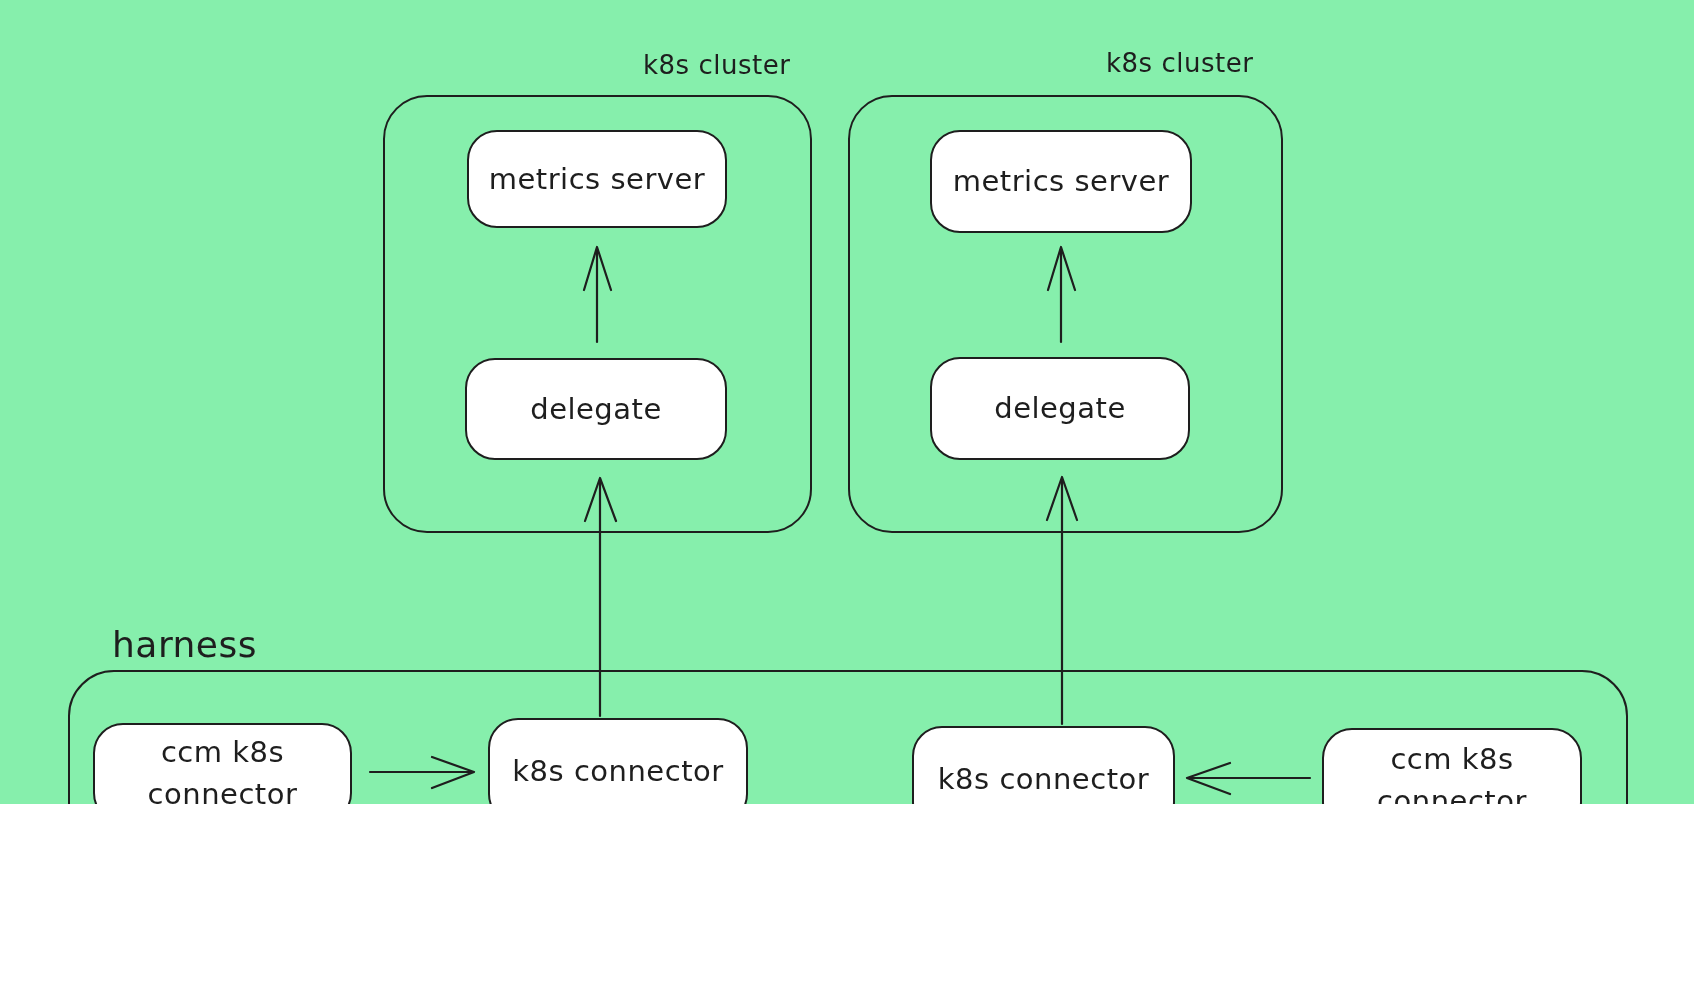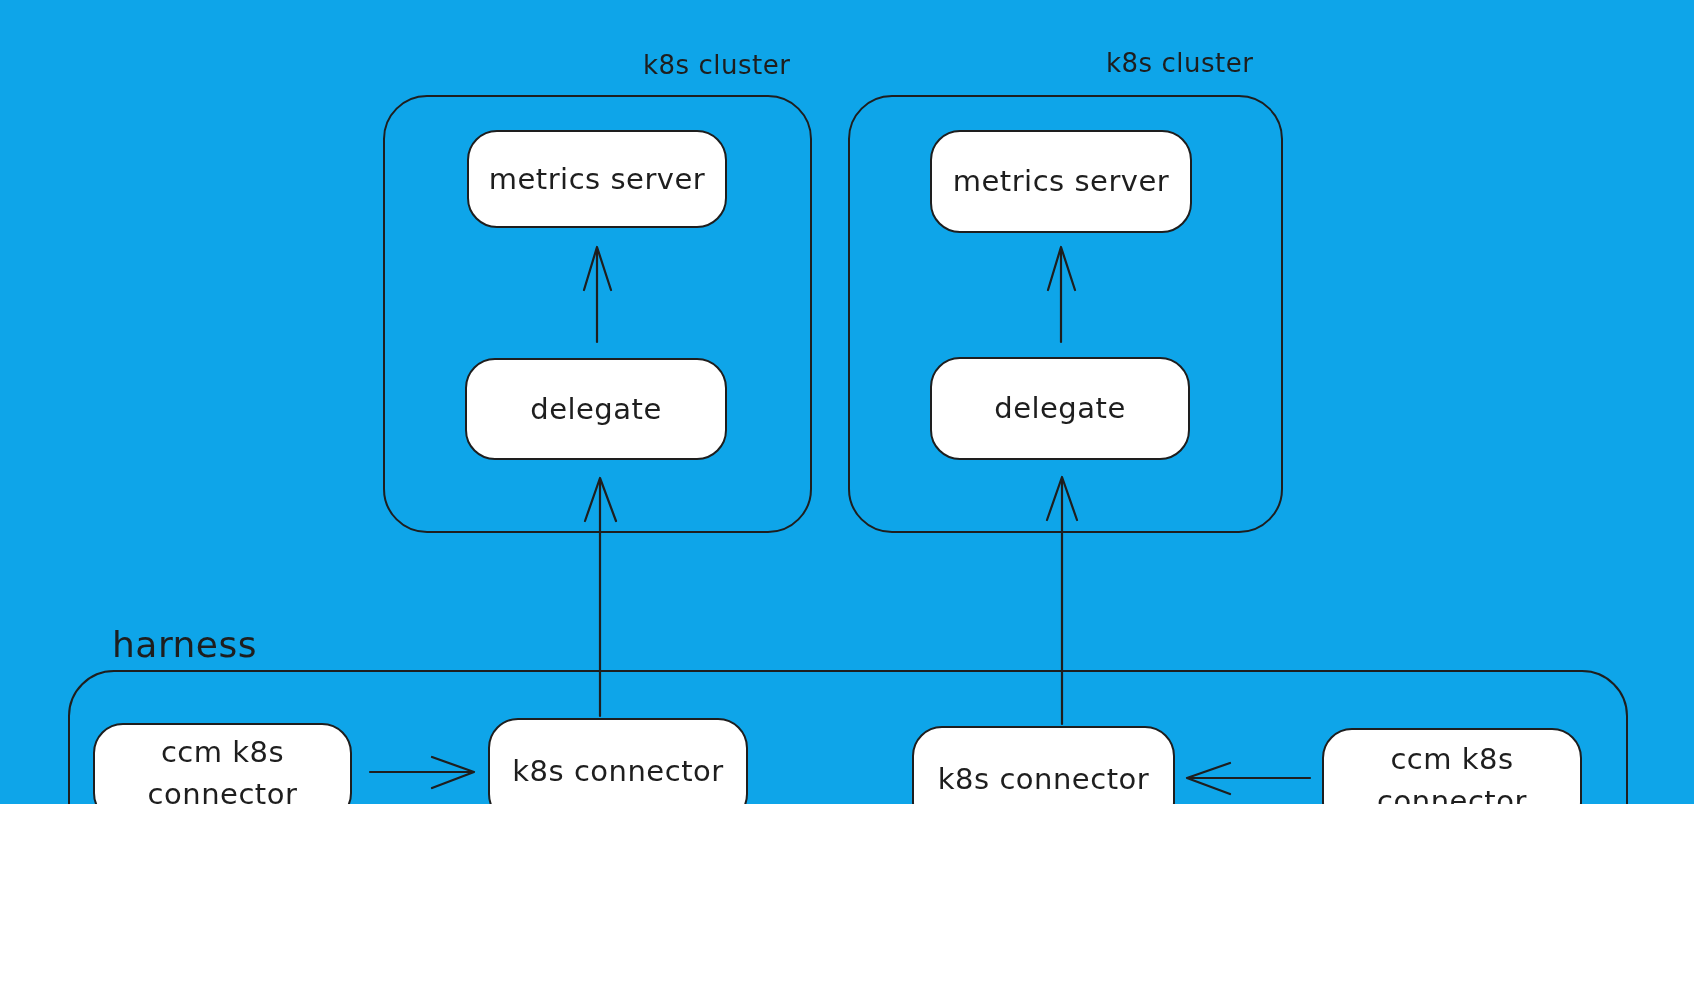--- a/index.html
+++ b/index.html
@@ -5,21 +5,21 @@
   html, body {
     margin: 0;
     padding: 0;
     background: #ffffff;
     font-family: "DejaVu Sans", "Liberation Sans", sans-serif;
   }
   .canvas {
     position: relative;
     width: 1694px;
     height: 804px;
-    background: #0ea5e9;
+    background: #86efac;
     overflow: hidden;
     color: #1e1e1e;
   }
   .box {
     position: absolute;
     border: 2.4px solid #1e1e1e;
     background: transparent;
     box-sizing: border-box;
   }
   .cluster-box { border-radius: 44px; }

